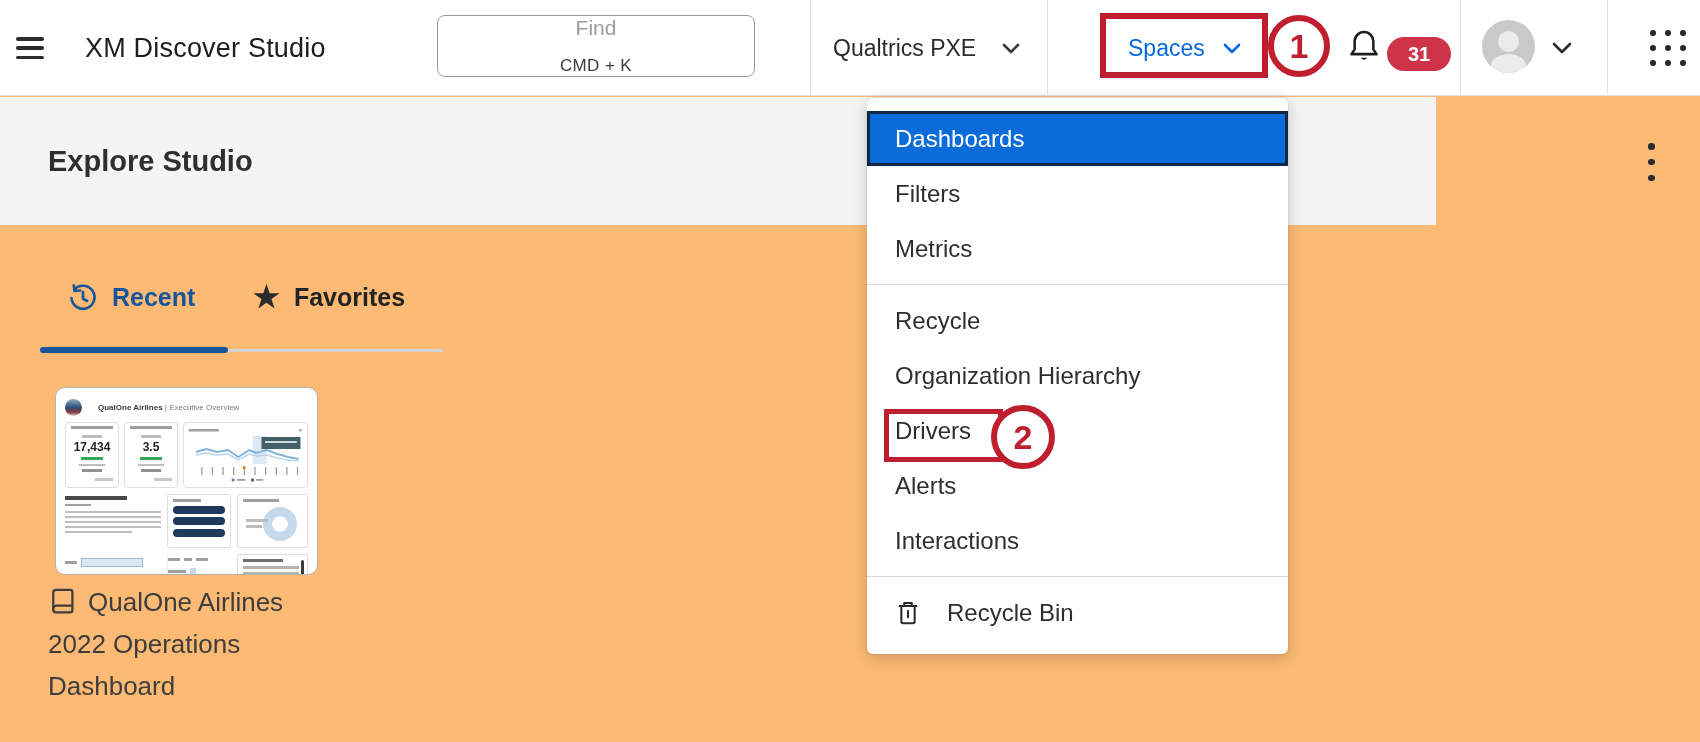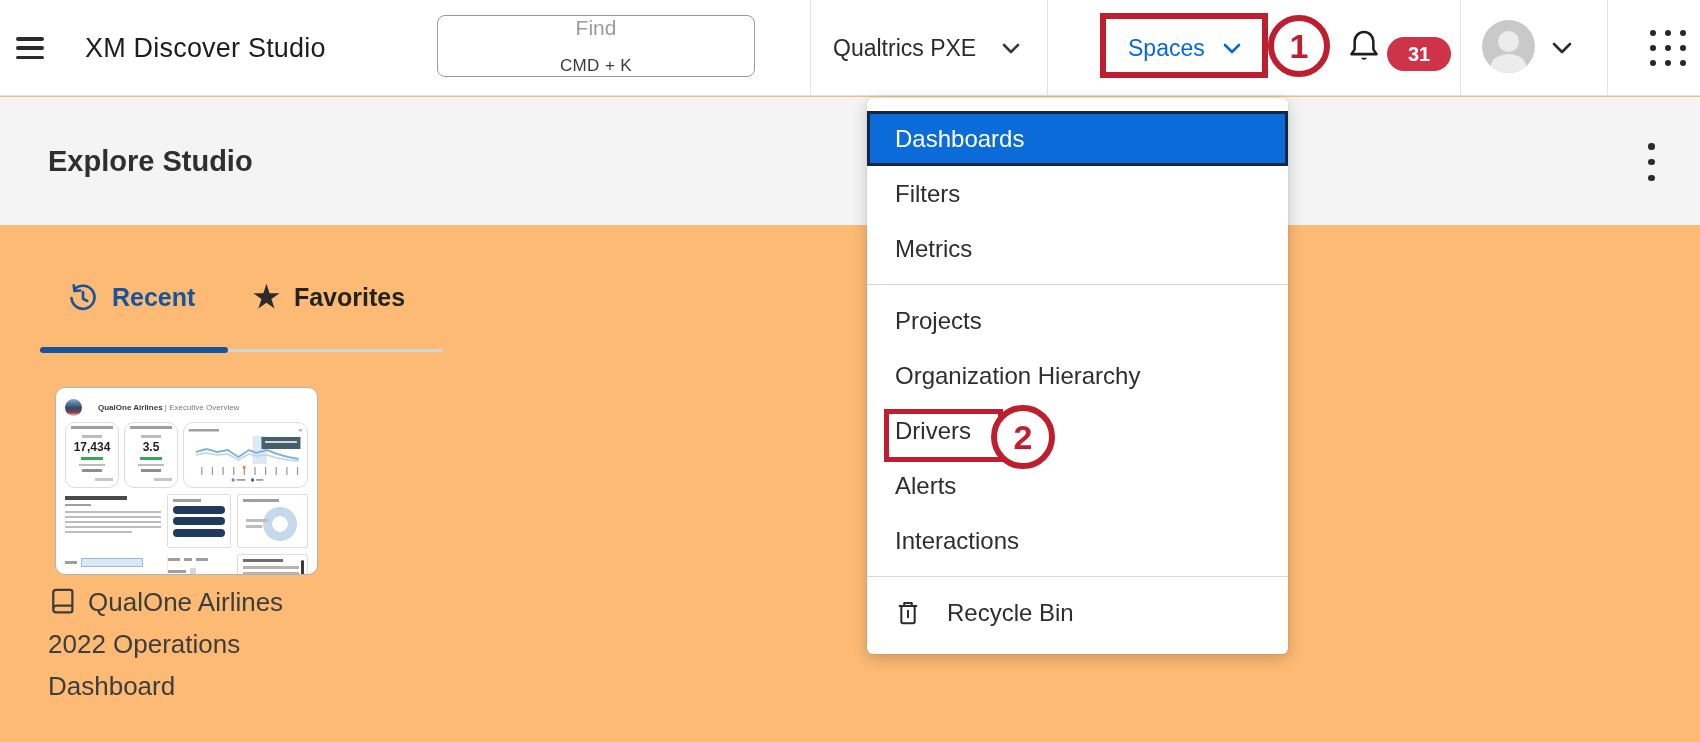--- a/index.html
+++ b/index.html
@@ -22,41 +22,41 @@
   .bell { position:absolute; left:1348px; top:28px; width:32px; height:36px; cursor:pointer; }
   .badge { position:absolute; left:1387px; top:37px; min-width:64px; height:34px; background:#ce3349; border-radius:17px; color:#fff; font-size:20px; font-weight:700; display:flex; align-items:center; justify-content:center; padding:0 12px; }
   .avatar { position:absolute; left:1482px; top:20px; width:53px; height:53px; border-radius:50%; background:#c9c9c9; overflow:hidden; cursor:pointer; }
   .avatar .head { position:absolute; left:16px; top:11px; width:21px; height:21px; border-radius:50%; background:#ececec; }
   .avatar .body { position:absolute; left:9px; top:34px; width:35px; height:24px; border-radius:50% 50% 0 0; background:#ececec; }
   .avatar-chev { position:absolute; left:1552px; top:42px; cursor:pointer; }
   .waffle { position:absolute; left:1650px; top:30px; width:38px; height:38px; display:grid; grid-template-columns:repeat(3,6px); grid-template-rows:repeat(3,6px); gap:9px; cursor:pointer; }
   .waffle i { width:6px; height:6px; border-radius:50%; background:#262626; }
 
   
-  .page-band { position:absolute; left:0; top:97px; width:1700px; height:128px; background:#f4f4f4; z-index:1; }
+  .page-band { position:absolute; left:0; top:97px; width:1436px; height:128px; background:#f4f4f4; z-index:1; }
   .page-title { position:absolute; left:48px; top:0; height:128px; display:flex; align-items:center; font-size:29px; font-weight:700; color:#2f2f2f; }
   .kebab { position:absolute; left:1648px; top:46px; width:8px; height:38px; display:flex; flex-direction:column; justify-content:space-between; cursor:pointer; }
   .kebab i { width:6.5px; height:6.5px; border-radius:50%; background:#2b2b2b; }
 
   
   .tab { position:absolute; display:flex; align-items:flex-start; gap:14px; font-size:25px; font-weight:700; cursor:pointer; }
   .tab-recent { left:68px; top:283px; color:#17549c; }
   .tab-fav { left:253px; top:283px; color:#232323; }
   .tab-fav .star { font-size:30px; line-height:28px; color:#2b2b2b; }
   .underline-blue { position:absolute; left:40px; top:347px; width:188px; height:6px; background:#17549c; border-radius:3px; }
   .underline-gray { position:absolute; left:228px; top:349px; width:215px; height:3px; background:#d4d4d4; }
 
   
   .dash-card { position:absolute; left:55px; top:387px; width:263px; height:188px; background:#fff; border:1.5px solid #b3b3b3; border-radius:10px; overflow:hidden; padding:7px 9px; cursor:pointer; }
   .th-header { display:flex; align-items:center; gap:16px; height:24px; margin-bottom:3px; }
   .th-logo { width:17px; height:17px; border-radius:50%; background:linear-gradient(180deg,#8fa9c4 0%,#2c4a72 52%,#8c3a3a 78%,#d8d4c9 100%); flex:none; }
   .th-title { font-size:8px; color:#7a7a7a; white-space:nowrap; }
   .th-title b { color:#3a3a3a; font-weight:700; }
   .th-tiles { display:flex; gap:5px; }
-  .th-tile { border:1px solid #ddd; background:#fff; border-radius:10px; }
+  .th-tile { border:1px solid #ddd; background:#fff; border-radius:4px; }
   .kpi { width:54px; height:66px; display:flex; flex-direction:column; align-items:center; padding-top:3px; }
   .kpi .t { width:42px; height:3px; background:#9f9f9f; margin-bottom:6px; }
   .kpi .l { width:20px; height:2.5px; background:#bdbdbd; margin-bottom:3px; }
   .kpi .v { font-size:12px; font-weight:700; color:#1f1f1f; line-height:13px; }
   .kpi .g { width:22px; height:3px; background:#35a854; margin:3px 0 4px; }
   .kpi .p1 { width:26px; height:2.5px; background:#bdbdbd; margin-bottom:3px; }
   .kpi .p2 { width:20px; height:3px; background:#8f8f8f; margin-bottom:6px; }
   .kpi .f { width:18px; height:2.5px; background:#c7c7c7; margin-left:24px; }
   .th-chart { flex:1; height:66px; position:relative; padding:3px; }
   .th-row2 { display:flex; gap:6px; margin-top:6px; }
@@ -303,21 +303,21 @@
       <path d="M6.5 3h11.3c.95 0 1.7.75 1.7 1.7v14.6c0 .95-.75 1.7-1.7 1.7H6.5A2.3 2.3 0 0 1 4.2 18.7V5.3A2.3 2.3 0 0 1 6.5 3z"></path>
       <path d="M4.2 18.2a2.6 2.6 0 0 1 2.6-2.6h12.7"></path>
     </svg><span>QualOne Airlines 2022 Operations Dashboard</span>
   </div>
 
   <div class="spaces-dropdown">
     <div class="menu-item selected">Dashboards</div>
     <div class="menu-item">Filters</div>
     <div class="menu-item">Metrics</div>
     <div class="menu-sep"></div>
-    <div class="menu-item">Projects</div>
+    <div class="menu-item">Recycle</div>
     <div class="menu-item">Organization Hierarchy</div>
     <div class="menu-item">Drivers</div>
     <div class="menu-item">Alerts</div>
     <div class="menu-item">Interactions</div>
     <div class="menu-sep"></div>
     <div class="menu-item">
       <span class="trash">
         <svg width="26" height="28" viewBox="0 0 24 26" fill="none" stroke="#2b2b2b" stroke-width="1.9" stroke-linejoin="round">
           <path d="M3.5 6.5h17"></path>
           <path d="M8.5 6.5V3.8h7v2.7"></path>

